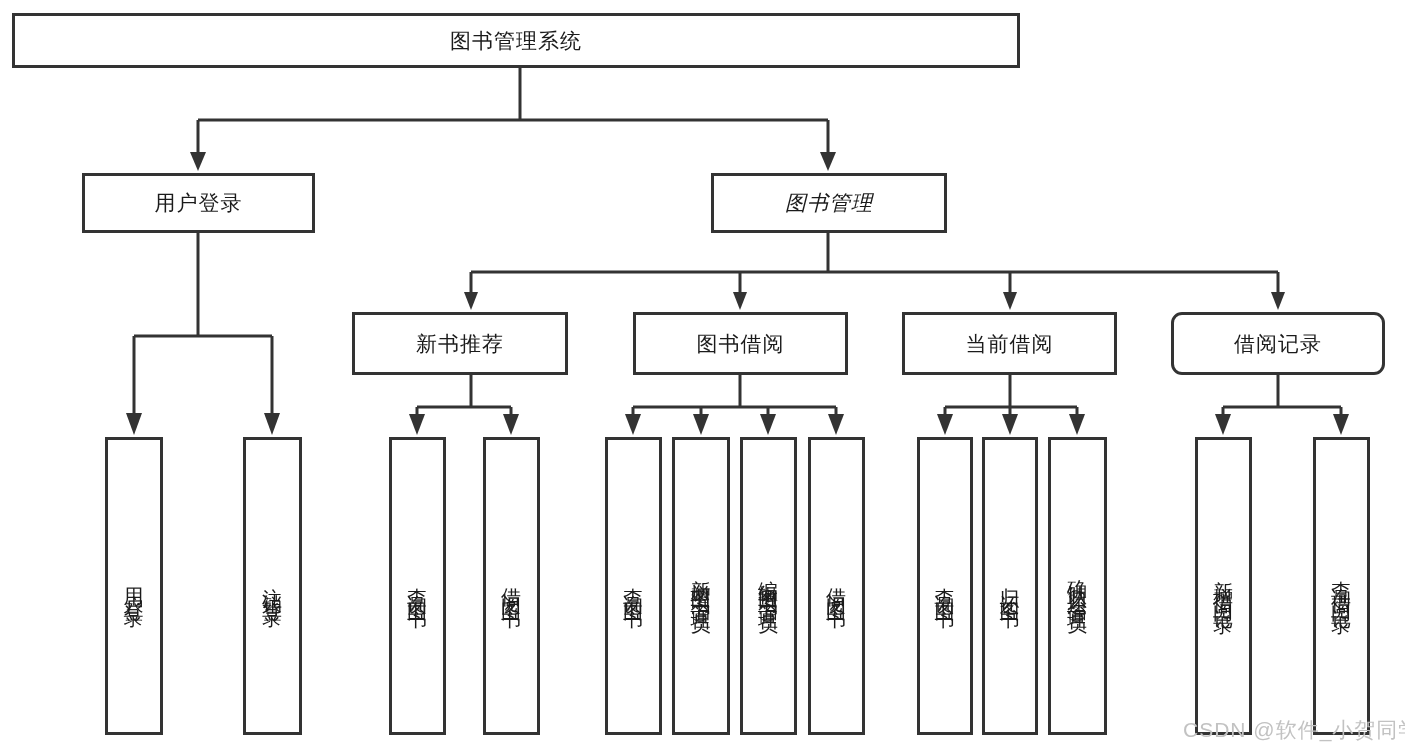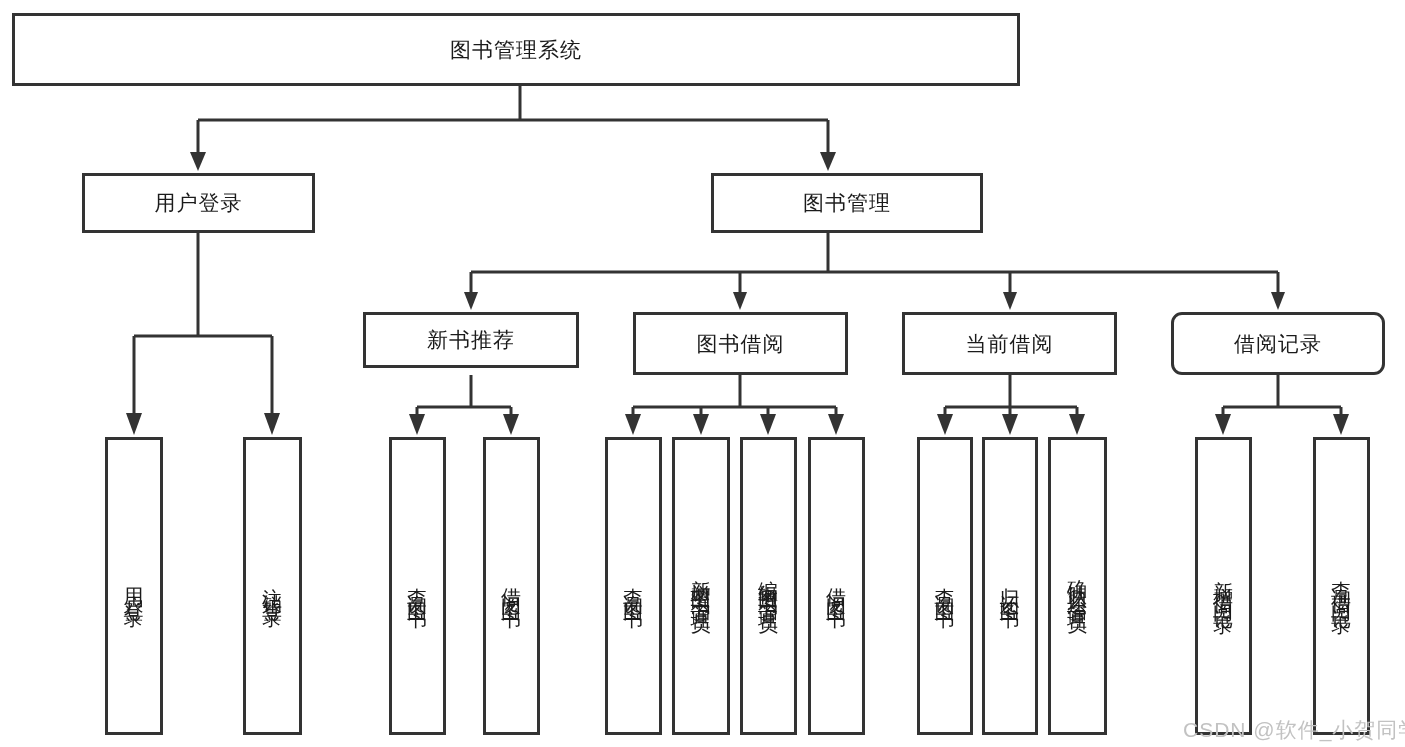--- a/index.html
+++ b/index.html
@@ -119,26 +119,26 @@
     <g>
       <path d="M1278 375 L1278 407"></path>
       <path d="M1223 407 L1341 407"></path>
       <path d="M1223 407 L1223 417"></path>
       <polygon points="1215,414 1231,414 1223,435"></polygon>
       <path d="M1341 407 L1341 417"></path>
       <polygon points="1333,414 1349,414 1341,435"></polygon>
     </g>
   </svg>
 
-  <div class="node hbox" style="left:12px; top:13px; width:1008px; height:73px;">图书管理系统</div>
+  <div class="node hbox" style="left:12px; top:13px; width:1008px; height:55px;">图书管理系统</div>
 
   <div class="node hbox" style="left:82px; top:173px; width:233px; height:60px;">用户登录</div>
-  <div class="node hbox" style="left:711px; top:173px; width:272px; height:60px;">图书管理</div>
+  <div class="node hbox" style="left:711px; top:173px; width:236px; height:60px;font-style:italic;">图书管理</div>
 
-  <div class="node hbox" style="left:363px; top:312px; width:216px; height:56px;">新书推荐</div>
+  <div class="node hbox" style="left:352px; top:312px; width:216px; height:63px;">新书推荐</div>
   <div class="node hbox" style="left:902px; top:312px; width:215px; height:63px;">当前借阅</div>
   <div class="node hbox" style="left:633px; top:312px; width:215px; height:63px;">图书借阅</div>
   <div class="node hbox" style="left:1171px; top:312px; width:214px; height:63px;border-radius:11px;">借阅记录</div>
 
   <div class="node vbox" style="left:105px; width:58px;">用户登录</div>
   <div class="node vbox" style="left:243px; width:59px;">注销登录</div>
 
   <div class="node vbox" style="left:389px; width:57px;">查询图书</div>
   <div class="node vbox" style="left:483px; width:57px;">借阅图书</div>
 

